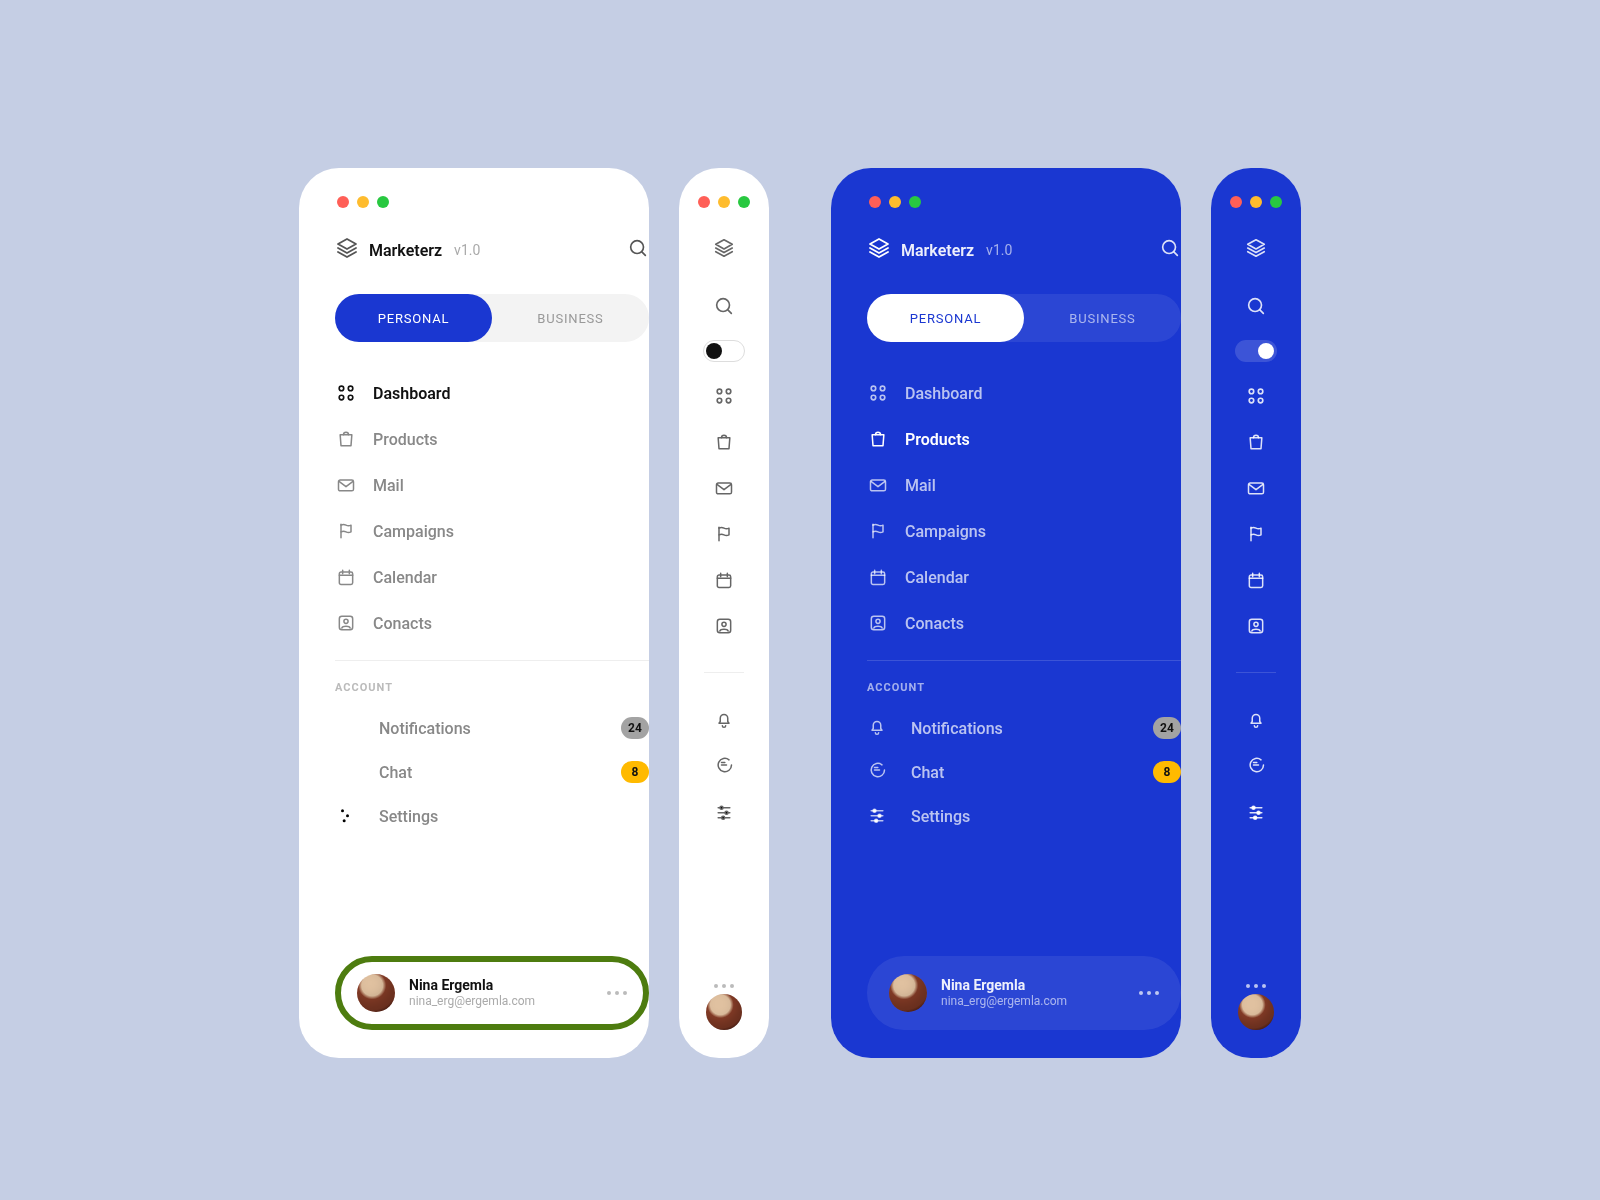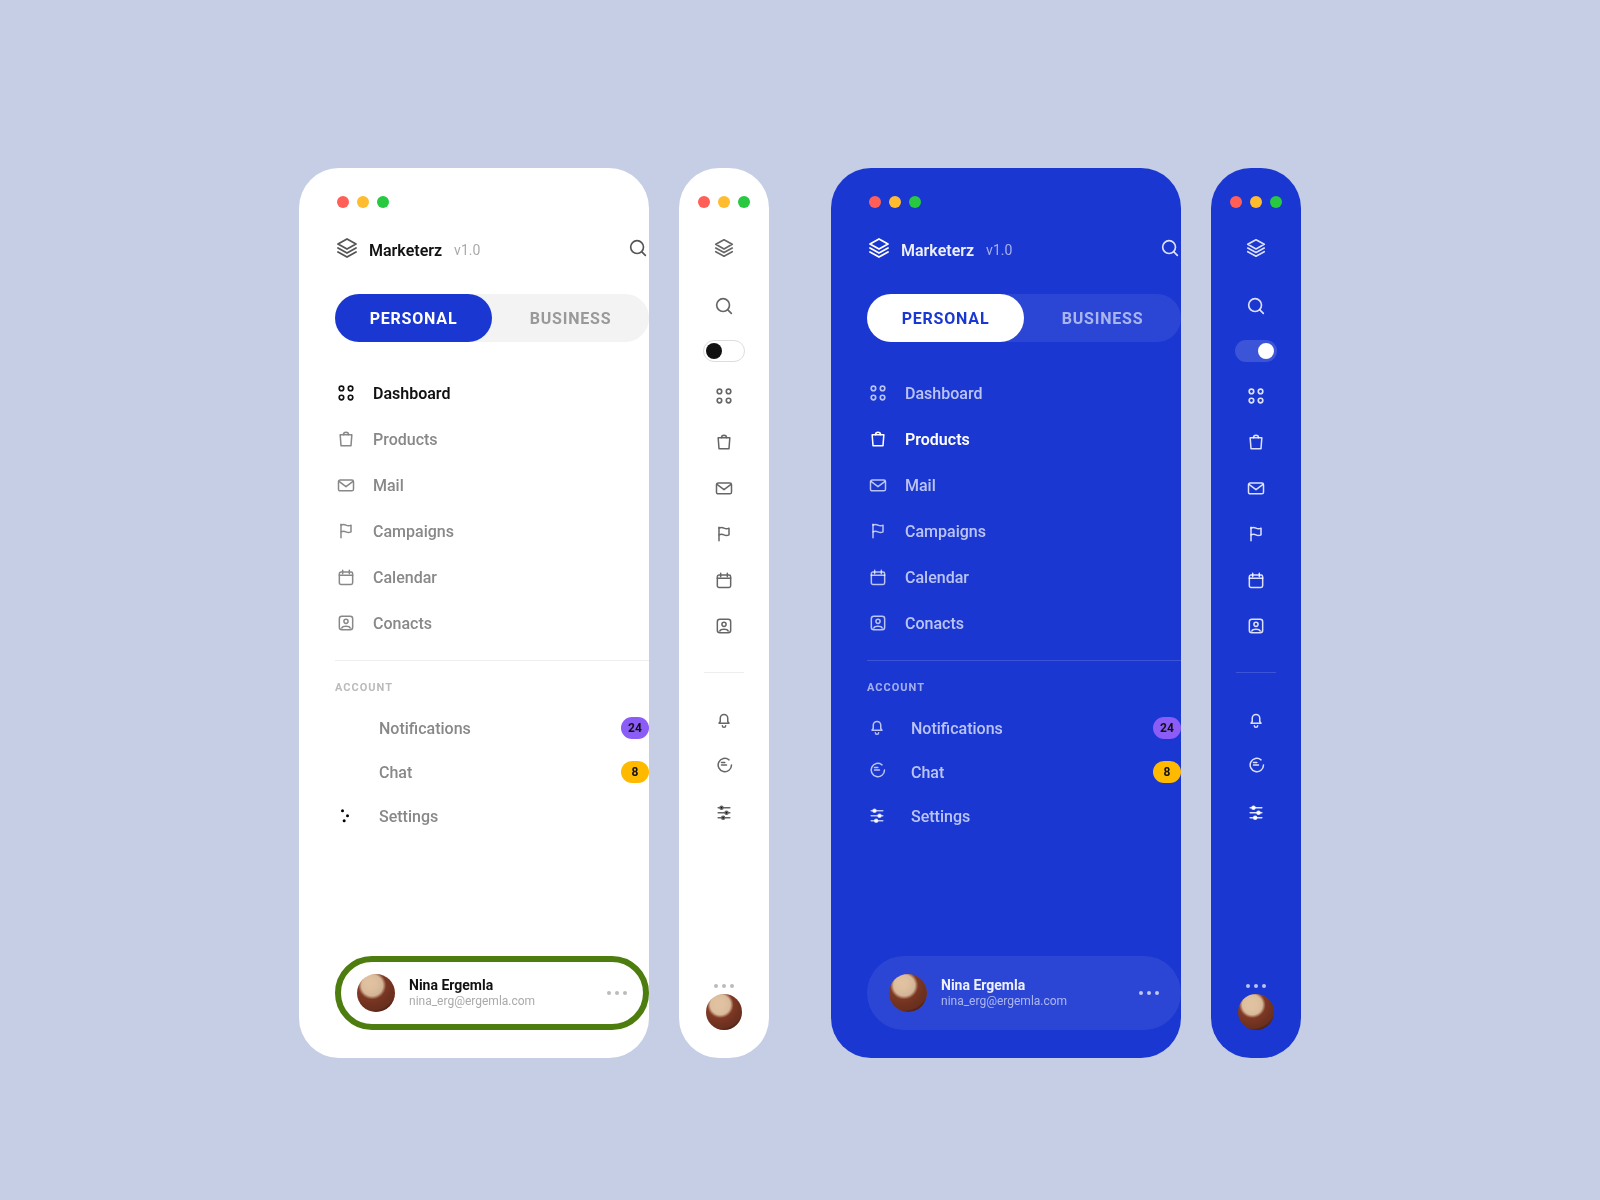--- a/index.html
+++ b/index.html
@@ -59,21 +59,21 @@
   .brand-row { display: flex; align-items: center; justify-content: space-between; margin-bottom: 30px; }
   .brand-left { display: flex; align-items: center; gap: 10px; }
   .brand-name { font-size: 16px; font-weight: 600; color: #111; }
   .brand-version { font-size: 14px; color: #aaa; margin-left: 2px; font-weight: 400; }
   .logo-icon svg { stroke: #555; }
   .panel.dark .logo-icon svg { stroke: #fff; }
   .search-icon svg { stroke: #555; }
 
   
   .tabs { display: flex; background: #f3f3f3; border-radius: 999px; padding: 0; height: 48px; margin-bottom: 28px; }
-  .tab  { flex: 1; display: flex; align-items: center; justify-content: center; font-size: 16px; font-weight: 700; letter-spacing: .8px; border-radius: 999px; cursor: pointer; }
+  .tab  { flex: 1; display: flex; align-items: center; justify-content: center; font-size: 13px; font-weight: 400; letter-spacing: .8px; border-radius: 999px; cursor: pointer; }
   .tab.active-blue   { background: #1A37D1; color: #fff; }
   .tab.active-white  { background: #fff; color: #1A37D1; }
   .tab.inactive      { color: #999; }
 
   
   .nav { display: flex; flex-direction: column; gap: 0; }
   .nav-item { display: flex; align-items: center; gap: 16px; height: 46px; cursor: pointer; font-size: 16px; color: #888; font-weight: 500; }
   .nav-item.active { color: #111; font-weight: 600; }
   .nav-item .icon { width: 22px; display: flex; align-items: center; justify-content: center; }
   .nav-item .icon svg { stroke: #888; }
@@ -81,21 +81,21 @@
   .panel.dark .nav-item { color: rgba(255,255,255,.7); }
   .panel.dark .nav-item.active { color:#fff; }
 
   .divider { height: 1px; background: #eee; width: 100%; margin: 14px 0 20px; }
 
   .section-label { font-size: 11px; font-weight: 700; letter-spacing: 1px; color: #bbb; text-transform: uppercase; margin-bottom: 12px; }
 
   .nav-row { display: flex; align-items: center; justify-content: space-between; height: 44px; }
   .nav-row .left { display: flex; align-items: center; gap: 24px; }
   .badge { min-width: 28px; height: 22px; padding: 0 7px; border-radius: 11px; font-size: 12px; font-weight: 700; display: inline-flex; align-items: center; justify-content: center; color: #111; }
-  .badge.green  { background: #8b5cf6; }
+  .badge.green  { background: #a3a3a3; }
   .badge.yellow { background: #FFBA00; }
   .panel.dark .badge { color: #111; }
 
   
   .spacer { flex: 1; }
   .user-card { display: flex; align-items: center; gap: 14px; border: 6px solid #4d7c0f; border-radius: 999px; padding: 12px 16px; }
   .avatar { width: 38px; height: 38px; border-radius: 50%; overflow: hidden; flex-shrink: 0; background: radial-gradient(circle at 40% 30%, #e0c1a0 0 30%, #8a3e28 40% 70%, #5a2418 80%); position: relative; }
   .avatar::after { content: ""; position: absolute; inset: 0; border-radius: 50%; box-shadow: inset -6px -10px 14px rgba(0,0,0,.25); }
   .user-text { display: flex; flex-direction: column; line-height: 1.2; }
   .user-name  { font-size: 14px; font-weight: 700; color: #111; }

